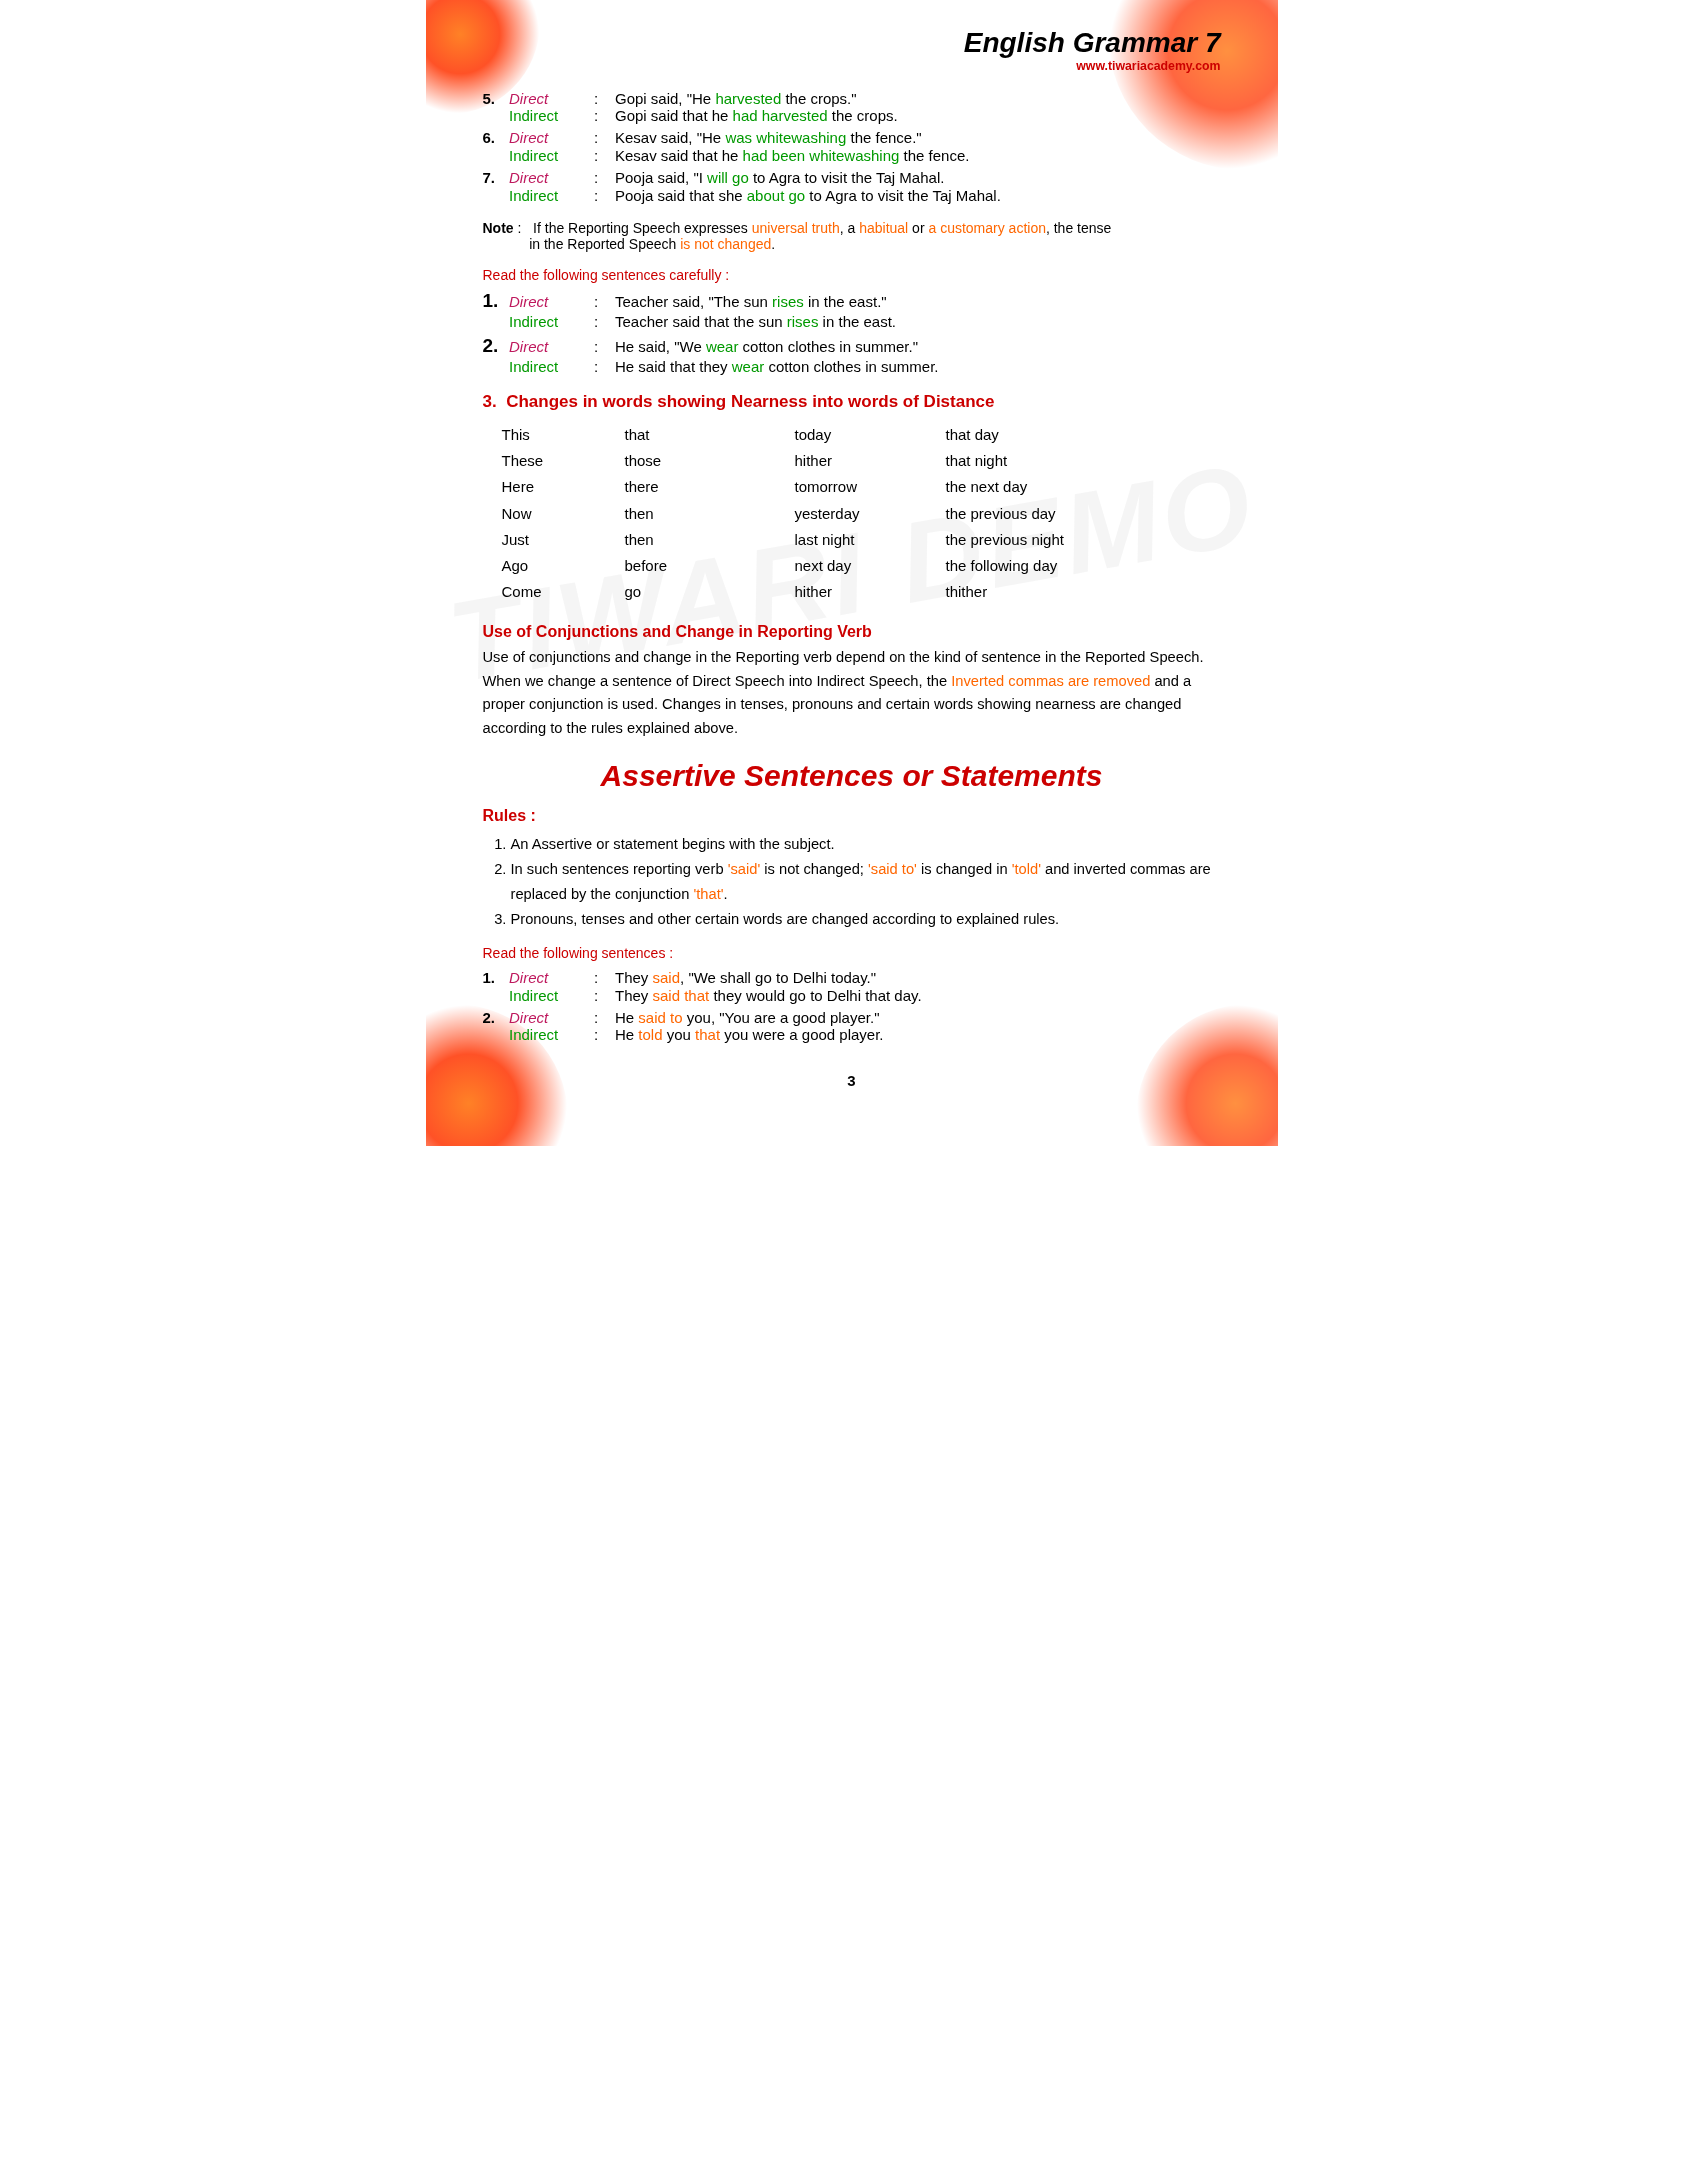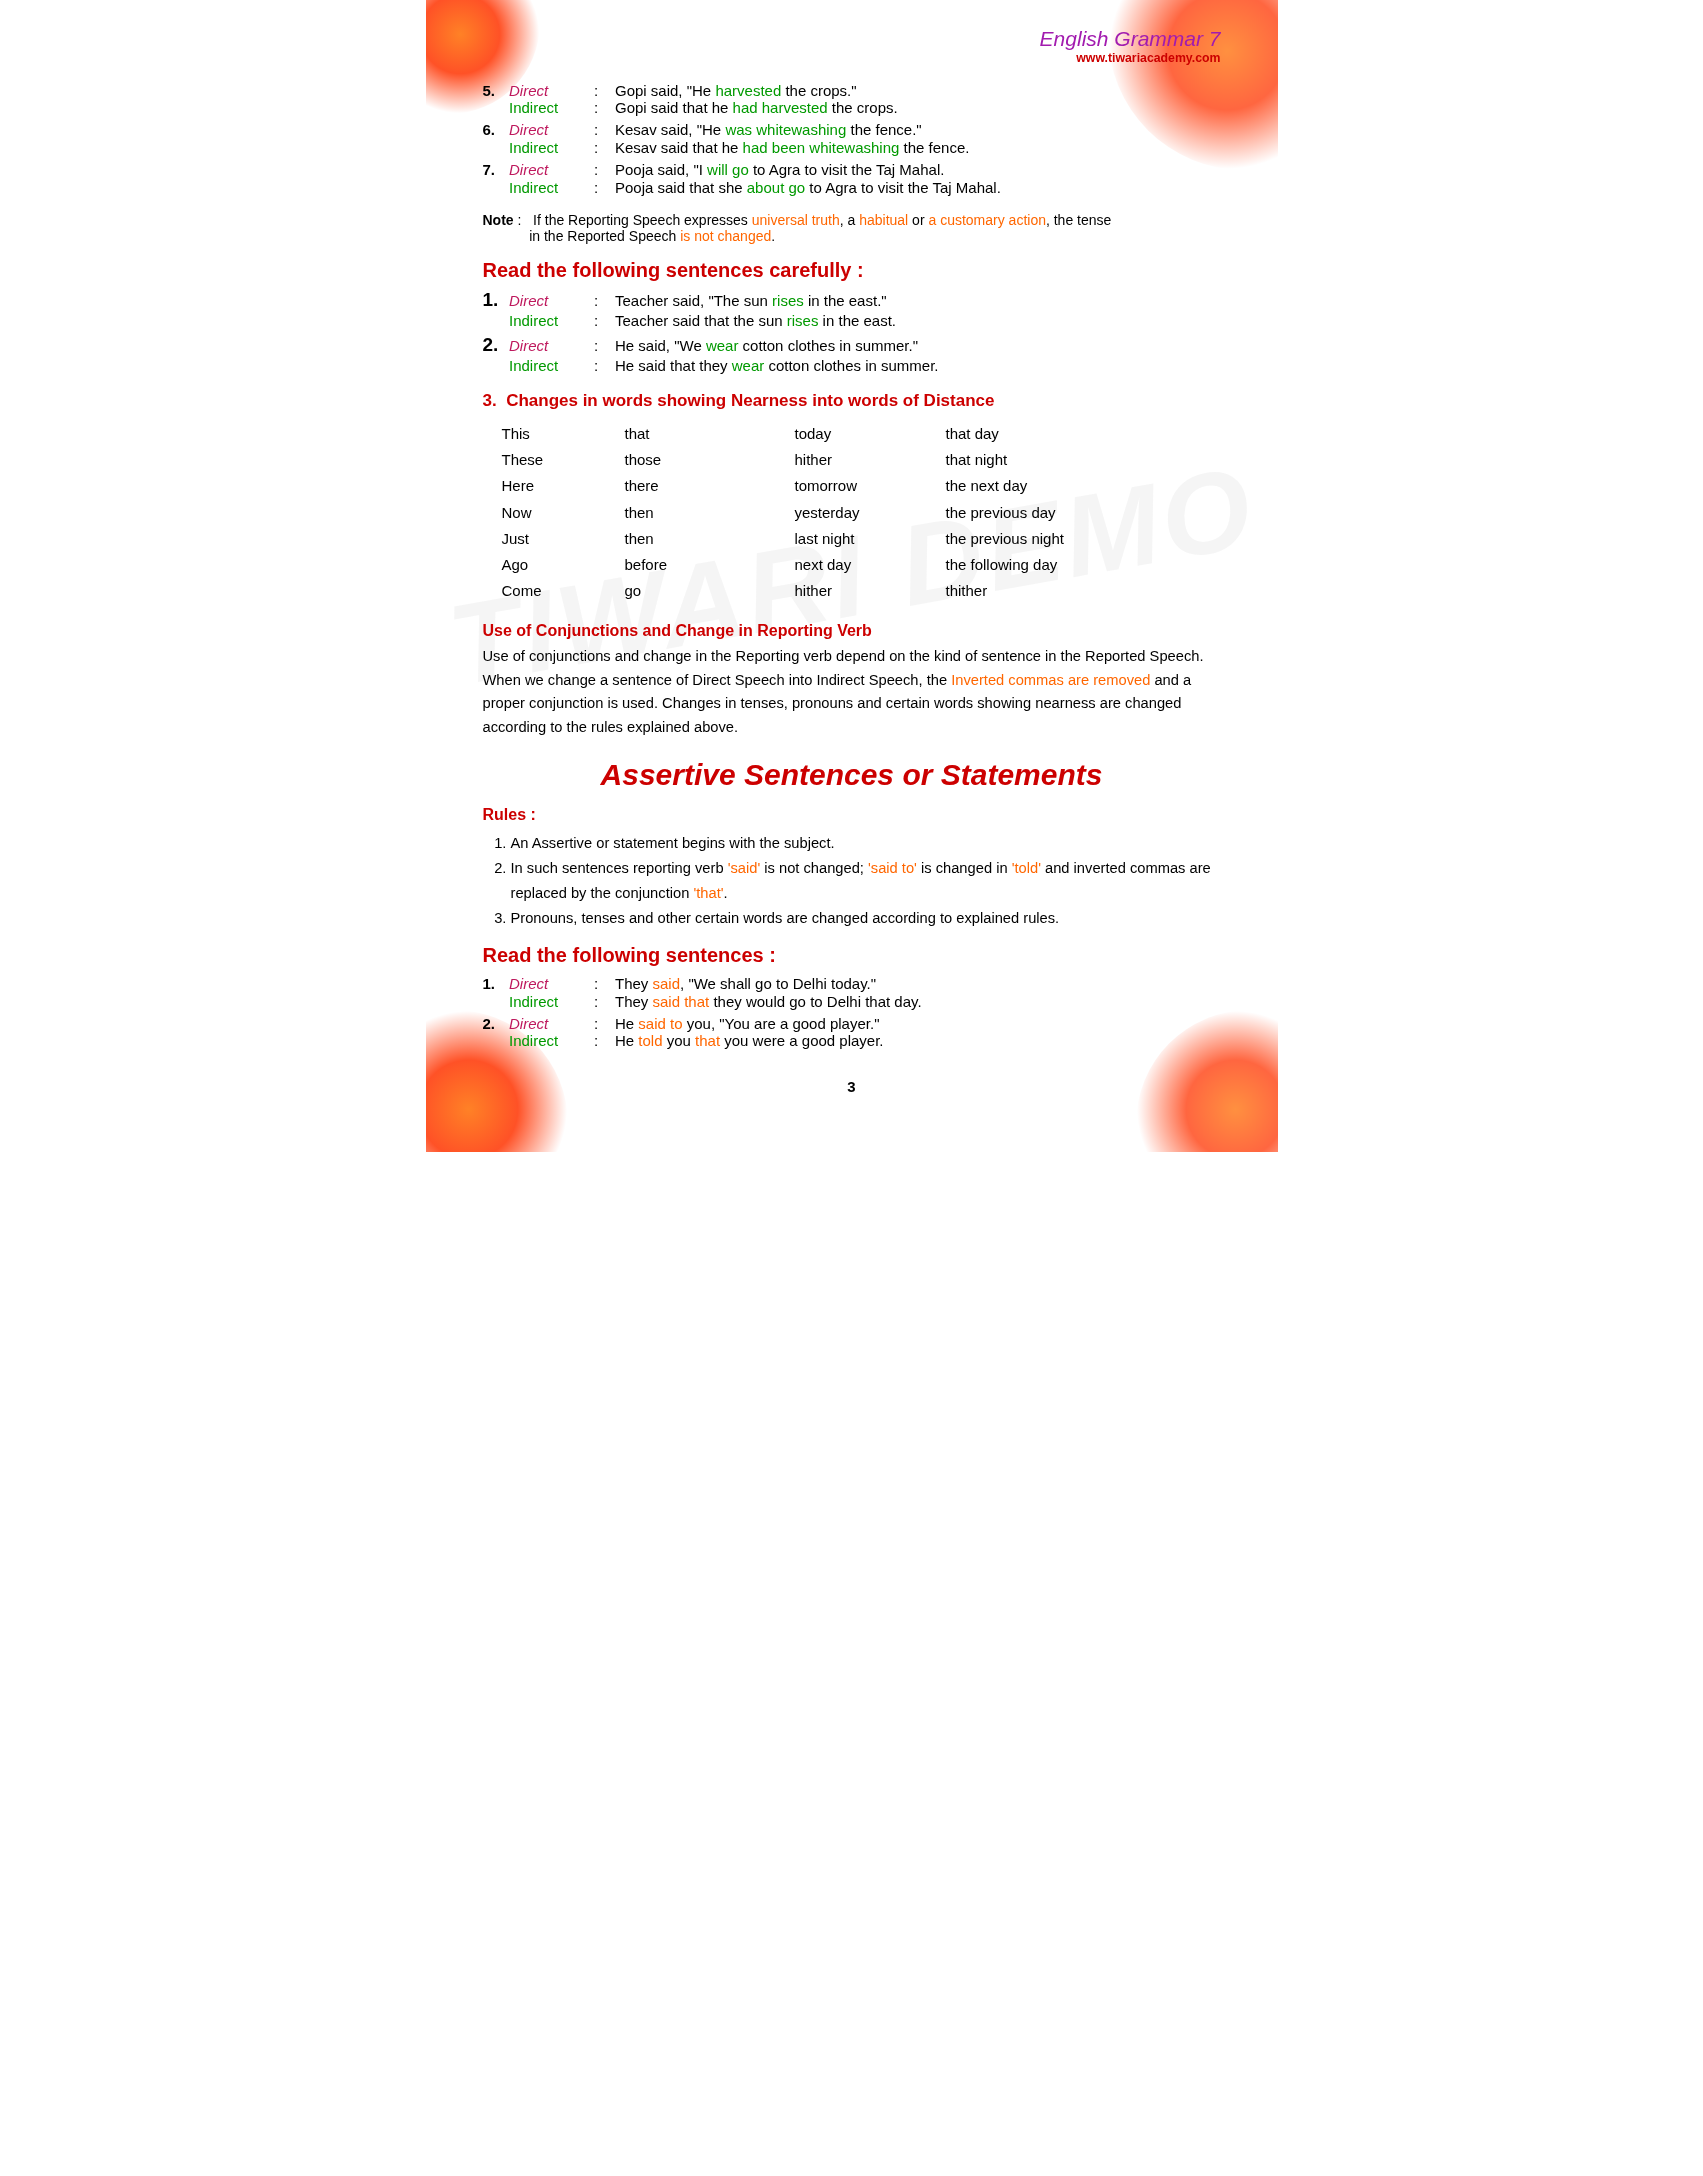--- a/index.html
+++ b/index.html
@@ -74,23 +74,23 @@
       position: relative;
       z-index: 1;
     }
     
     .header {
       text-align: right;
       margin-bottom: 17px;
       padding-top: 7.6px;
     }
     .header-title {
-      font-size: 21px;
-      font-weight: 400;
-      color: #a21caf;
+      font-size: 28px;
+      font-weight: 700;
+      color: #000000;
       font-style: italic;
     }
     .header-url {
       font-size: 12.3px;
       font-weight: bold;
       color: #cc0000;
     }
     
     .magenta { color: #be185d; font-style: italic; }
     .green { color: #009900; }
@@ -133,22 +133,22 @@
     .note-block {
       margin: 15px 0 15px 0;
       font-size: 14px;
     }
     .note-label {
       font-weight: bold;
       color: #000;
     }
     
     .section-header-red {
-      font-size: 20px;
-      font-weight: 700;
+      font-size: 14px;
+      font-weight: 400;
       color: #cc0000;
       margin: 13.2px 0 7.6px 0;
     }
     
     .bold-num {
       font-size: 19px;
       font-weight: 900;
       color: #000;
       width: 26.5px;
       flex-shrink: 0;

